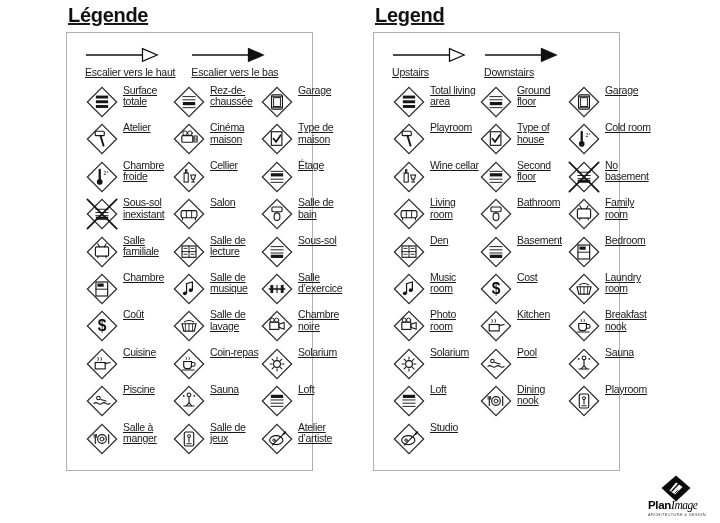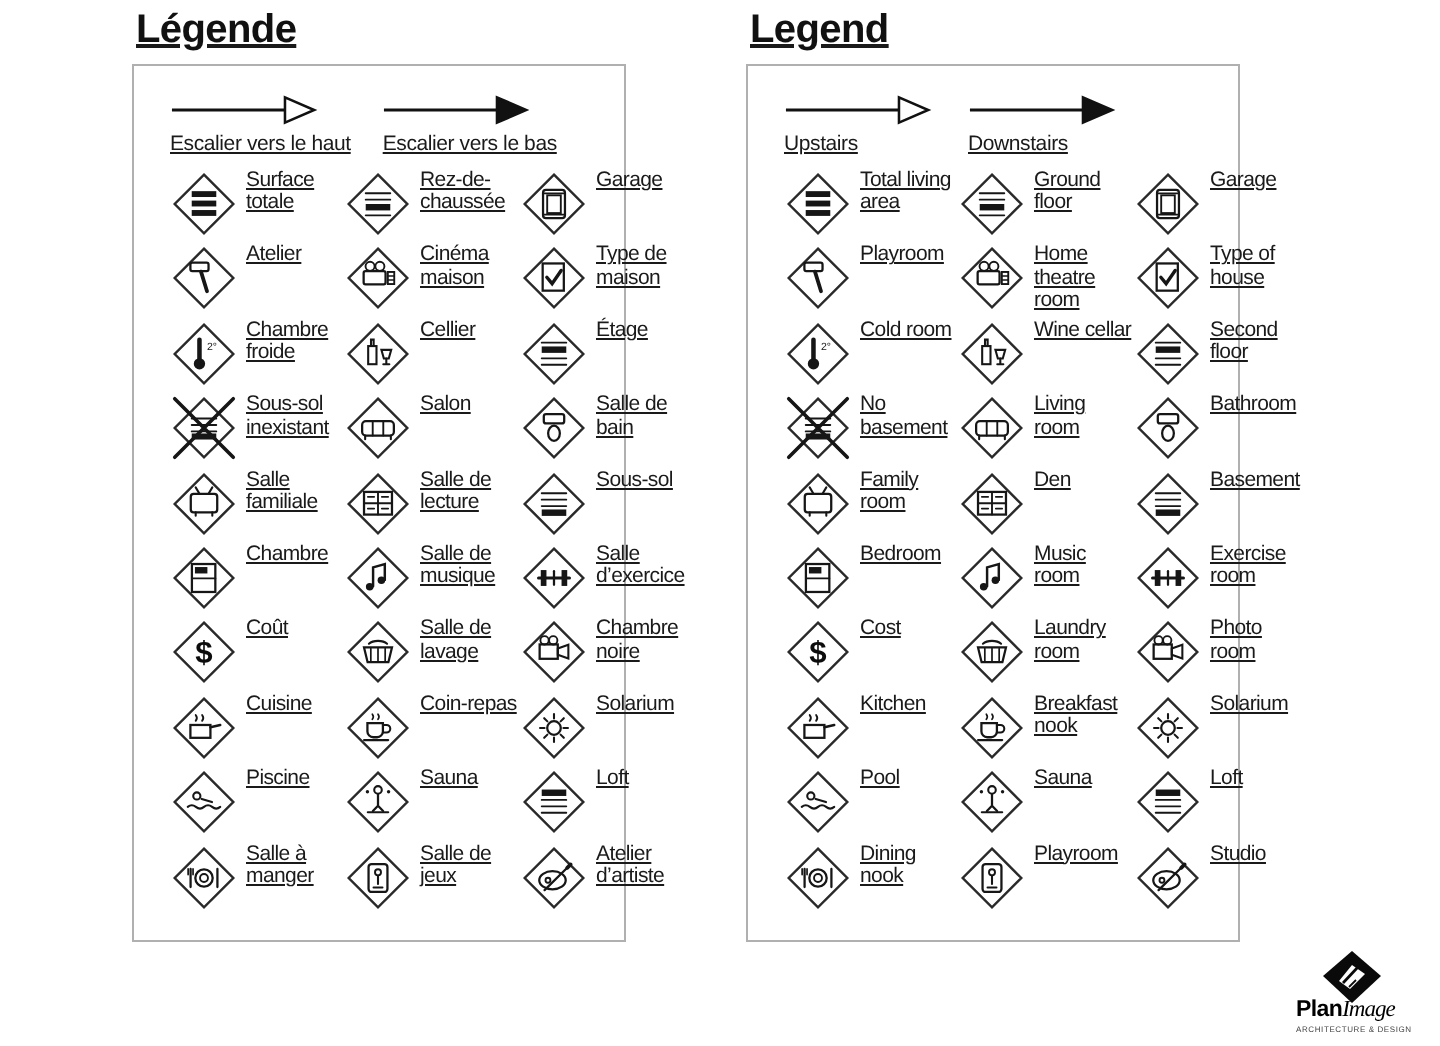--- a/index.html
+++ b/index.html
@@ -396,31 +396,20 @@
           <svg class="dicon" width="34" height="34" viewBox="0 0 36 36">
             <polygon points="18,2.5 33.5,18 18,33.5 2.5,18" fill="#ffffff" stroke="#2a2a2a" stroke-width="1.3"></polygon>
             <rect x="10.8" y="9.8" width="9.6" height="4.6" rx="1" stroke="#161616" fill="none" stroke-linecap="round" stroke-width="1.2"></rect>
             <path d="M16.4 14.6L19.6 25" stroke="#161616" fill="none" stroke-linecap="round" stroke-width="2"></path>
           </svg>
           <span class="lbl">Playroom</span>
         </div>
         <div class="cell">
           <svg class="dicon" width="34" height="34" viewBox="0 0 36 36">
             <polygon points="18,2.5 33.5,18 18,33.5 2.5,18" fill="#ffffff" stroke="#2a2a2a" stroke-width="1.3"></polygon>
-            <circle cx="13.8" cy="11.8" r="2.4" stroke="#161616" fill="none" stroke-linecap="round" stroke-width="1"></circle>
-            <circle cx="19" cy="11.8" r="2.4" stroke="#161616" fill="none" stroke-linecap="round" stroke-width="1"></circle>
-            <rect x="10.4" y="14.4" width="11.6" height="7" rx="1" stroke="#161616" fill="none" stroke-linecap="round" stroke-width="1.2"></rect>
-            <rect x="23.2" y="14.8" width="3.4" height="6.4" stroke="#161616" fill="none" stroke-linecap="round" stroke-width="1"></rect>
-            <path d="M23.2 17h3.4M23.2 19h3.4" stroke="#161616" fill="none" stroke-linecap="round" stroke-width=".8"></path>
-          </svg>
-          <span class="lbl">Home theatre room</span>
-        </div>
-        <div class="cell">
-          <svg class="dicon" width="34" height="34" viewBox="0 0 36 36">
-            <polygon points="18,2.5 33.5,18 18,33.5 2.5,18" fill="#ffffff" stroke="#2a2a2a" stroke-width="1.3"></polygon>
             <rect x="12" y="10.3" width="11.2" height="14.4" stroke="#161616" fill="none" stroke-linecap="round" stroke-width="1.2"></rect>
             <path d="M14.2 17.6l2.8 3.4 4.8-7" stroke="#161616" fill="none" stroke-linecap="round" stroke-width="1.8"></path>
           </svg>
           <span class="lbl">Type of house</span>
         </div>
         <div class="cell">
           <svg class="dicon" width="34" height="34" viewBox="0 0 36 36">
             <polygon points="18,2.5 33.5,18 18,33.5 2.5,18" fill="#ffffff" stroke="#2a2a2a" stroke-width="1.3"></polygon>
             <path d="M15.6 10.5v10.6" stroke="#161616" fill="none" stroke-linecap="round" stroke-width="2.4"></path>
             <circle cx="15.6" cy="23.2" r="3" fill="#161616"></circle>
@@ -508,30 +497,20 @@
           <span class="lbl">Bedroom</span>
         </div>
         <div class="cell">
           <svg class="dicon" width="34" height="34" viewBox="0 0 36 36">
             <polygon points="18,2.5 33.5,18 18,33.5 2.5,18" fill="#ffffff" stroke="#2a2a2a" stroke-width="1.3"></polygon>
             <path d="M15.4 22.4V12.4l6.2-1.8v8.4" stroke="#161616" fill="none" stroke-linecap="round" stroke-width="1.3"></path>
             <circle cx="13.6" cy="22.6" r="2" fill="#161616"></circle>
             <circle cx="19.8" cy="19.2" r="2" fill="#161616"></circle>
           </svg>
           <span class="lbl">Music room</span>
-        </div>
-        <div class="cell">
-          <svg class="dicon" width="34" height="34" viewBox="0 0 36 36">
-            <polygon points="18,2.5 33.5,18 18,33.5 2.5,18" fill="#ffffff" stroke="#2a2a2a" stroke-width="1.3"></polygon>
-            <path d="M9.8 18h16.4" stroke="#161616" fill="none" stroke-linecap="round" stroke-width="1.6"></path>
-            <rect x="11" y="13.8" width="3" height="8.4" fill="#161616"></rect>
-            <rect x="22" y="13.8" width="3" height="8.4" fill="#161616"></rect>
-            <path d="M18 14.4v7.2" stroke="#161616" fill="none" stroke-linecap="round" stroke-width="1.2"></path>
-          </svg>
-          <span class="lbl">Exercise room</span>
         </div>
         <div class="cell">
           <svg class="dicon" width="34" height="34" viewBox="0 0 36 36">
             <polygon points="18,2.5 33.5,18 18,33.5 2.5,18" fill="#ffffff" stroke="#2a2a2a" stroke-width="1.3"></polygon>
             <text x="18" y="23.6" text-anchor="middle" font-size="16.5" font-weight="bold" fill="#0c0c0c" font-family="Liberation Sans,sans-serif">$</text>
           </svg>
           <span class="lbl">Cost</span>
         </div>
         <div class="cell">
           <svg class="dicon" width="34" height="34" viewBox="0 0 36 36">

